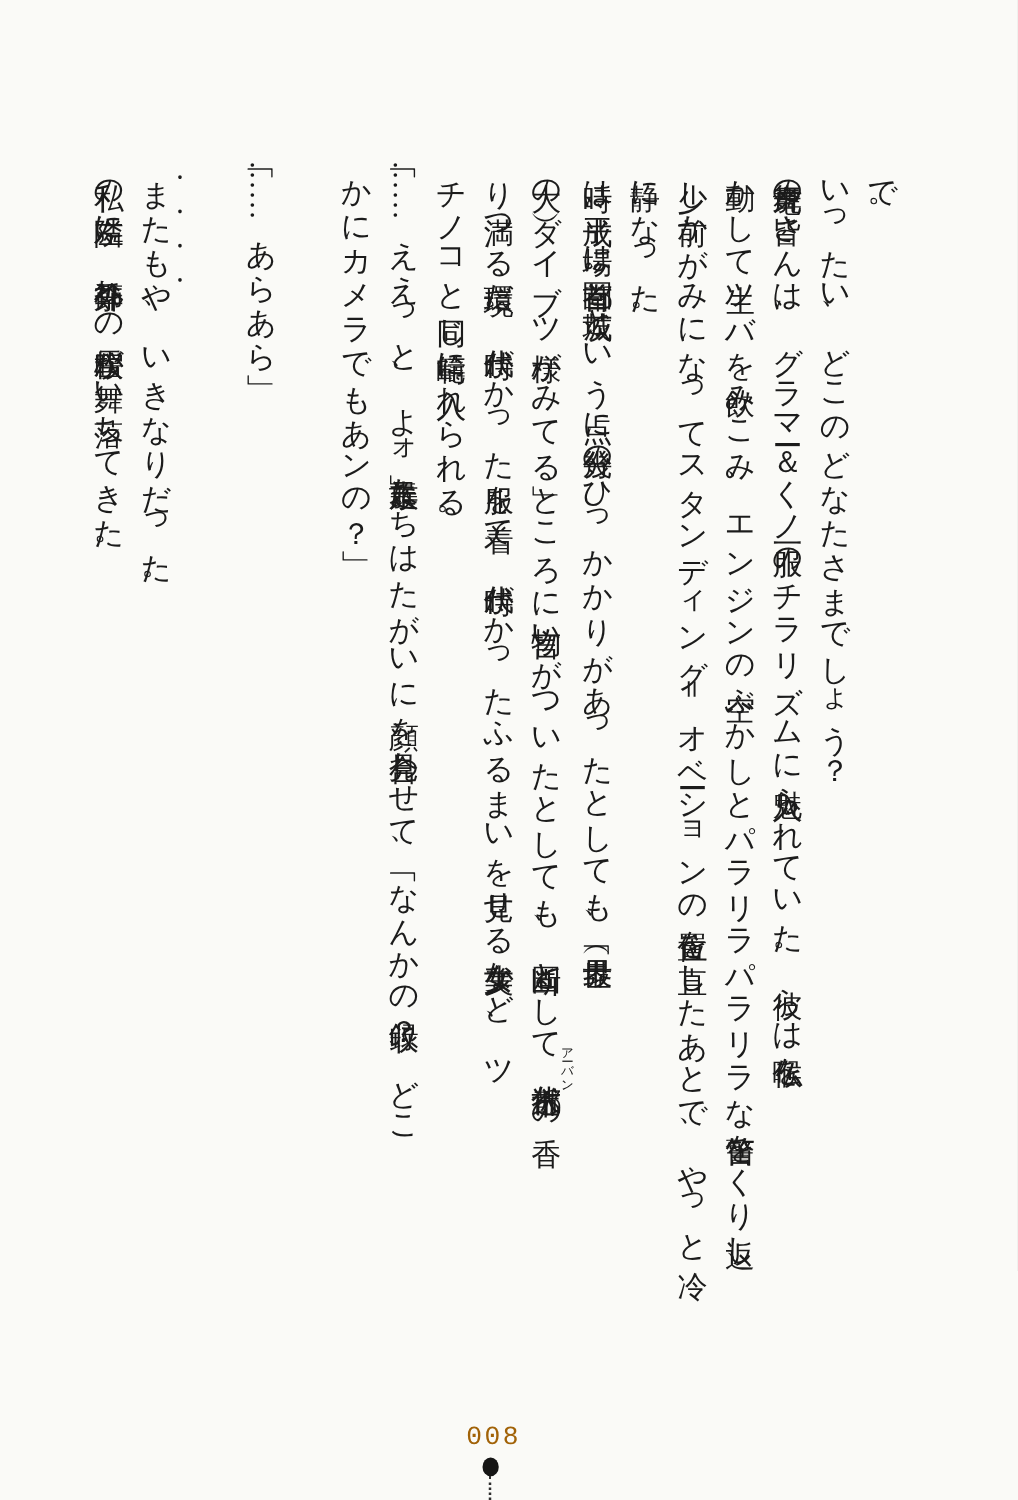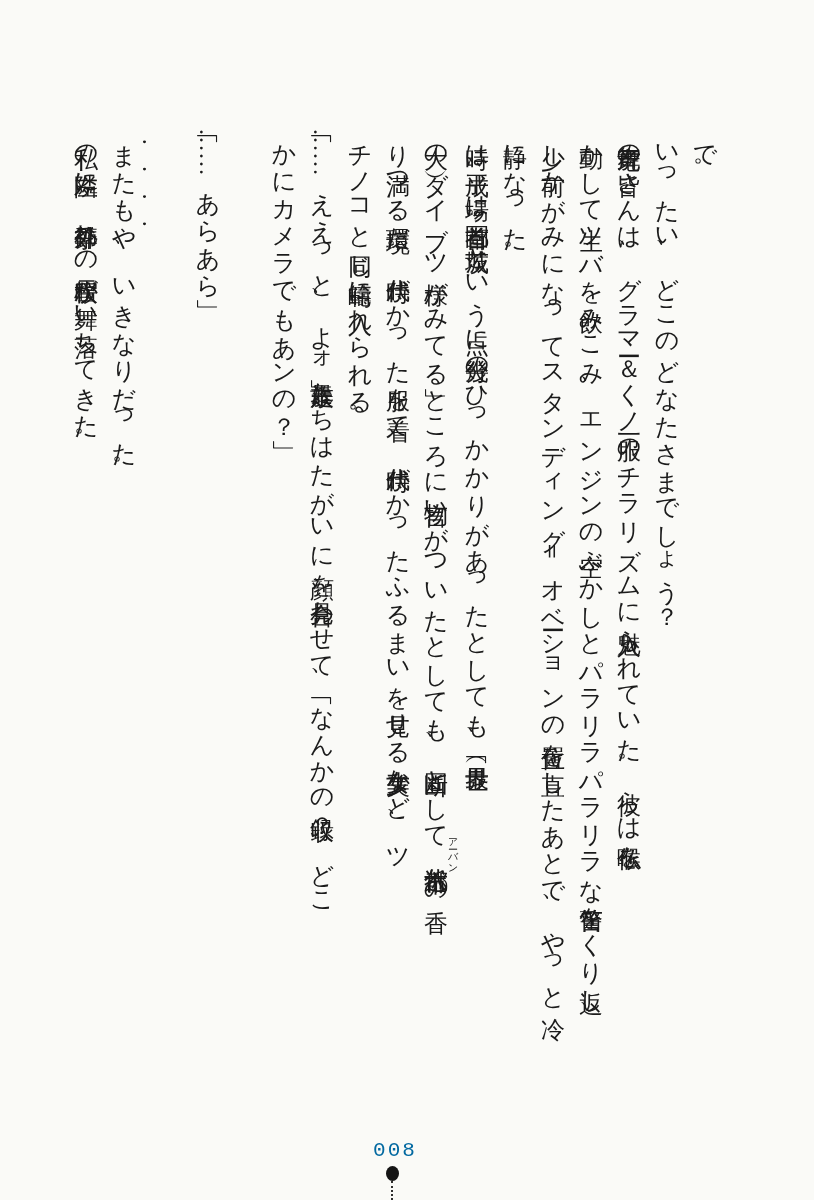--- a/index.html
+++ b/index.html
@@ -40,21 +40,21 @@
   }
   .folio {
     position: absolute;
     top: 1139px;
     left: 335px;
     width: 120px;
     text-align: center;
     font-family: "Liberation Mono", "DejaVu Sans Mono", monospace;
     font-size: 21px;
     letter-spacing: 2px;
-    color: #0369a1;
+    color: #a16207;
   }
   .pin-dot {
     position: absolute;
     left: 386px;
     top: 1166px;
     width: 13px;
     height: 15px;
     background: #151515;
     border-radius: 50%;
   }

